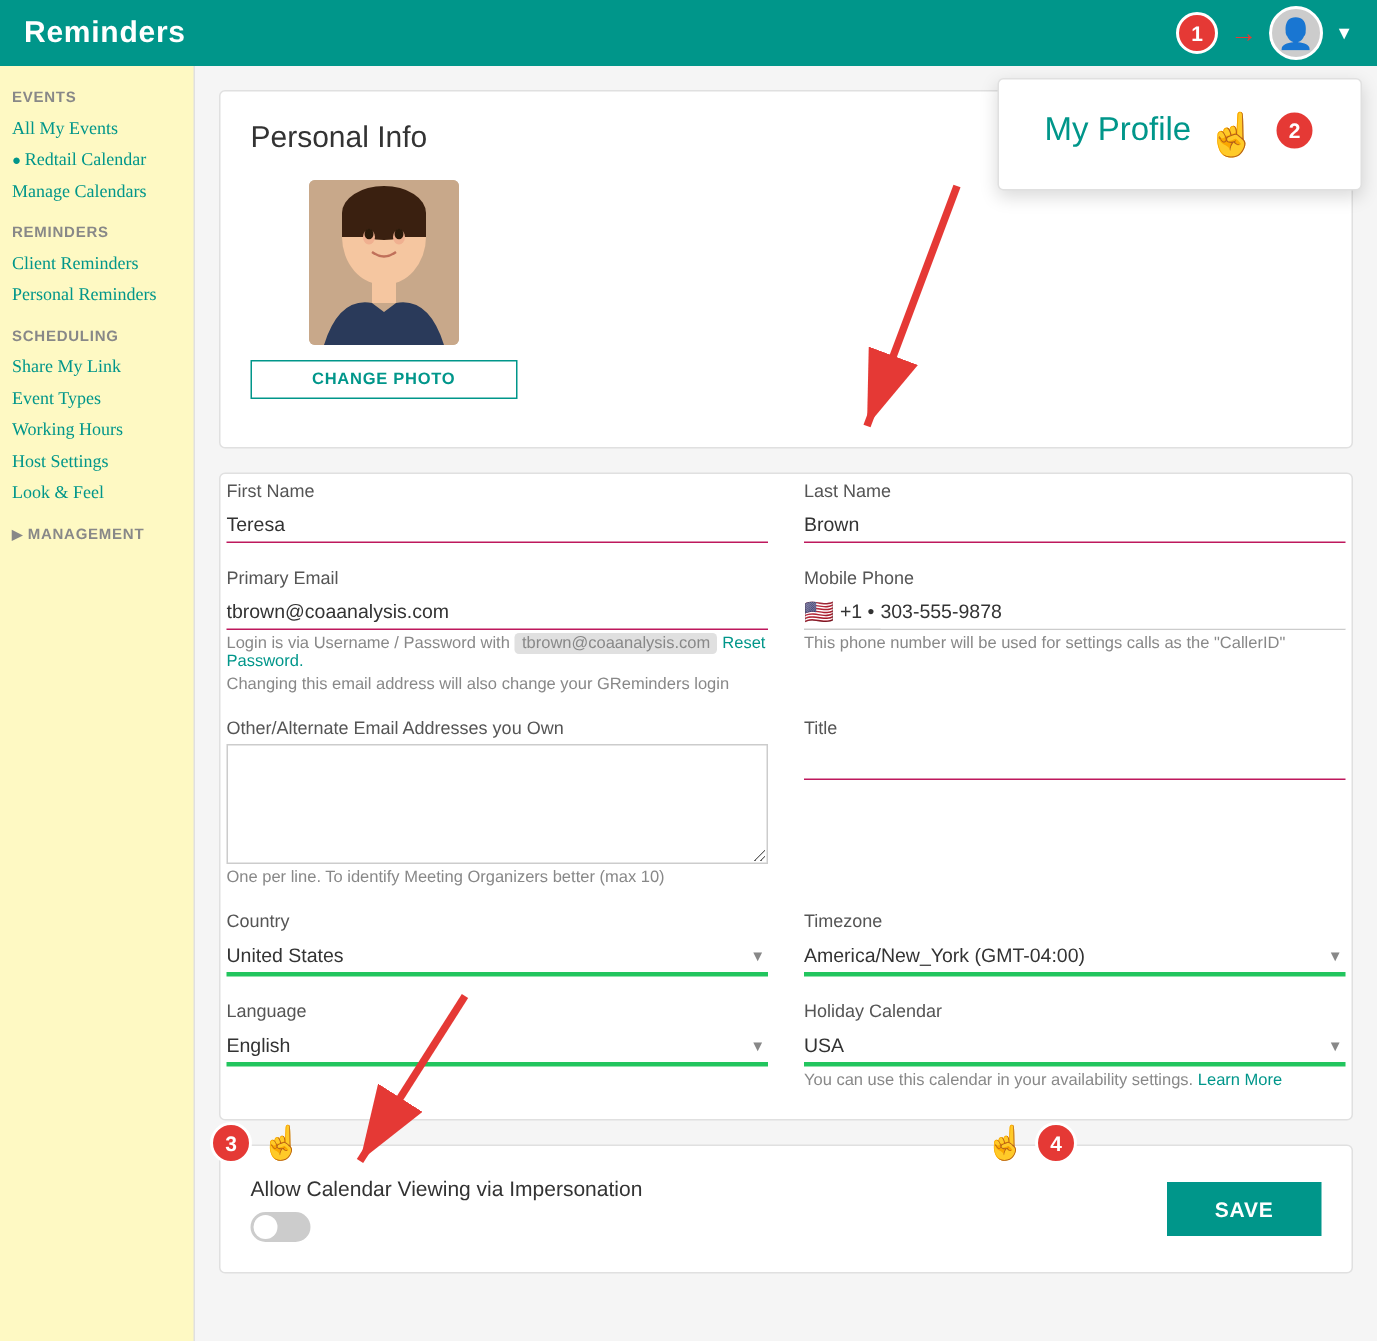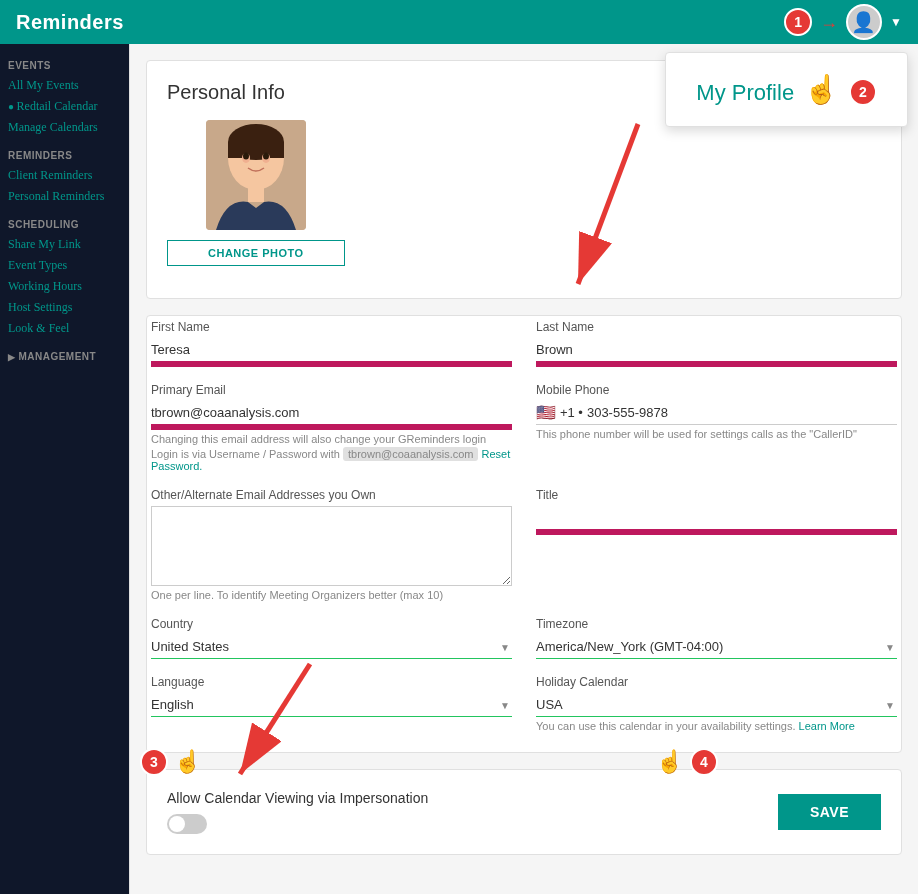--- a/index.html
+++ b/index.html
@@ -61,21 +61,21 @@
     
     .layout {
       display: flex;
       flex: 1;
       overflow: hidden;
     }
 
     
     .sidebar {
       width: 130px;
-      background: #0f172a;
+      background: #fef9c3;
       padding: 16px 8px;
       flex-shrink: 0;
       border-right: 1px solid #e0e0e0;
       overflow-y: auto;
     }
     .sidebar-section-title {
       font-size: 10px;
       font-weight: bold;
       color: #888;
       text-transform: uppercase;
@@ -182,21 +182,21 @@
       display: flex;
       flex-direction: column;
     }
     .form-label {
       font-size: 12px;
       color: #555;
       margin-bottom: 4px;
     }
     .form-input {
       border: none;
-      border-bottom: 6px solid #be185d;
+      border-bottom: 1px solid #be185d;
       padding: 4px 0;
       font-size: 13px;
       color: #333;
       outline: none;
       width: 100%;
     }
     .form-textarea {
       border: 1px solid #ccc;
       padding: 6px;
       font-size: 13px;
@@ -216,21 +216,21 @@
       background: #e0e0e0;
       padding: 1px 5px;
       border-radius: 3px;
       font-size: 11px;
     }
     .form-select-wrapper {
       position: relative;
     }
     .form-select {
       border: none;
-      border-bottom: 1px solid #22c55e;
+      border-bottom: 3px solid #22c55e;
       padding: 4px 20px 4px 0;
       font-size: 13px;
       color: #333;
       outline: none;
       width: 100%;
       background: white;
       appearance: none;
       cursor: pointer;
     }
     .select-arrow {
@@ -324,21 +324,21 @@
       position: absolute;
       top: 60px;
       right: 10px;
       background: white;
       border: 1px solid #e0e0e0;
       border-radius: 4px;
       box-shadow: 0 4px 12px rgba(0,0,0,0.15);
       padding: 20px 30px;
       z-index: 100;
       display: flex;
-      align-items: flex-end;
+      align-items: flex-start;
       gap: 10px;
     }
     .my-profile-text {
       font-size: 22px;
       color: #00968a;
       font-weight: normal;
     }
     .hand-cursor {
       font-size: 28px;
     }
@@ -426,25 +426,25 @@
         <div class="form-group">
           <label class="form-label">Last Name</label>
           <input type="text" class="form-input" value="Brown" style="">
         </div>
       </div>
 
       <div class="form-row">
         <div class="form-group">
           <label class="form-label">Primary Email</label>
           <input type="email" class="form-input" value="tbrown@coaanalysis.com" style="">
-          <div class="form-hint">Changing this email address will also change your GReminders login</div>
           <div class="form-hint">
             <span>Login is via Username / Password with</span> <span class="email-chip">tbrown@coaanalysis.com</span>
             <a href="#">Reset Password.</a>
           </div>
+          <div class="form-hint">Changing this email address will also change your GReminders login</div>
         </div>
         <div class="form-group">
           <label class="form-label">Mobile Phone</label>
           <div class="phone-input-group">
             <span class="phone-flag">🇺🇸</span>
             <span class="phone-code">+1 •</span>
             <input type="tel" class="phone-number" value="303-555-9878" style="">
           </div>
           <div class="form-hint">This phone number will be used for settings calls as the "CallerID"</div>
         </div>

